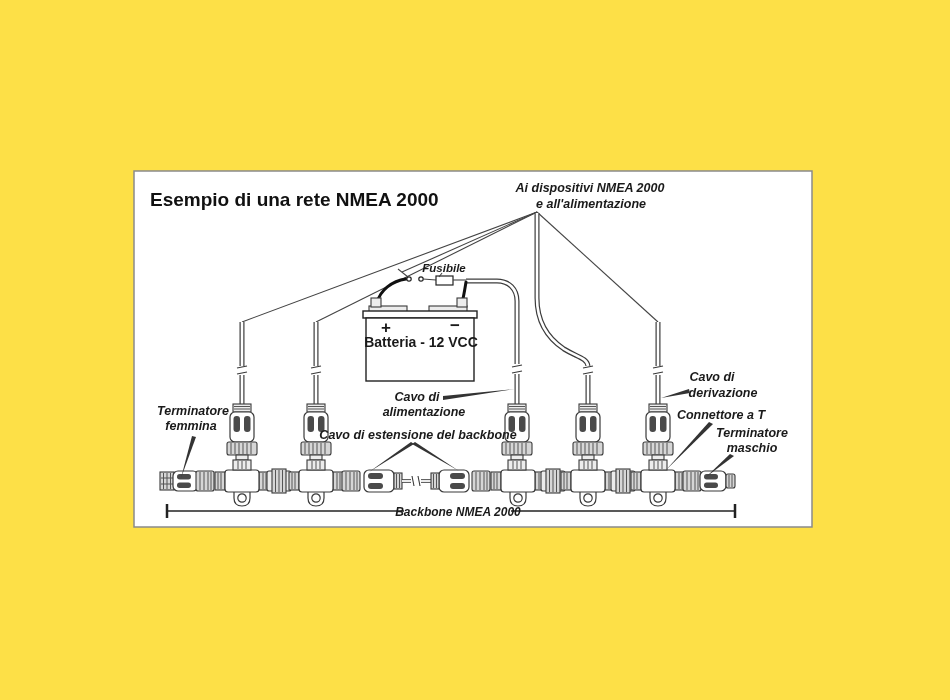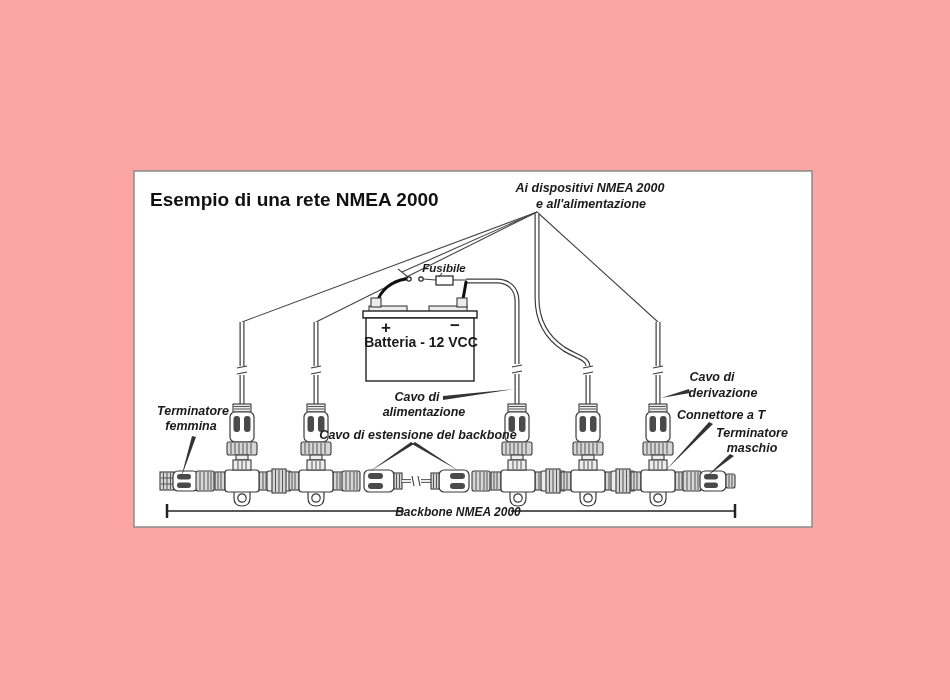--- a/index.html
+++ b/index.html
@@ -1,16 +1,16 @@
 <!DOCTYPE html>
 <html><head>
 <meta charset="utf-8">
 <style>
   html,body{margin:0;padding:0;background:#fff;}
-  #stage{position:relative;width:950px;height:700px;background:#fca5a5;overflow:hidden;
+  #stage{position:relative;width:950px;height:700px;background:#fde047;overflow:hidden;
          font-family:"Liberation Sans", sans-serif;}
   svg text{fill:#1a1a1a;}
   .title-text{font-size:19px;font-weight:bold;font-style:normal;fill:#111;}
   .lbl{font-size:12.5px;font-style:italic;font-weight:600;}
   .lbl-sm{font-size:11.5px;font-style:italic;font-weight:600;}
   .batt-lbl{font-size:14px;font-weight:bold;}
   .batt-sign{font-size:17px;font-weight:bold;}
   .dim-lbl{font-size:12px;font-style:italic;font-weight:bold;}
   .outline{fill:#ffffff;stroke:#3a3a3a;stroke-width:1.2;}
   .gray{fill:#d6d6d6;stroke:#3a3a3a;stroke-width:1.1;}

